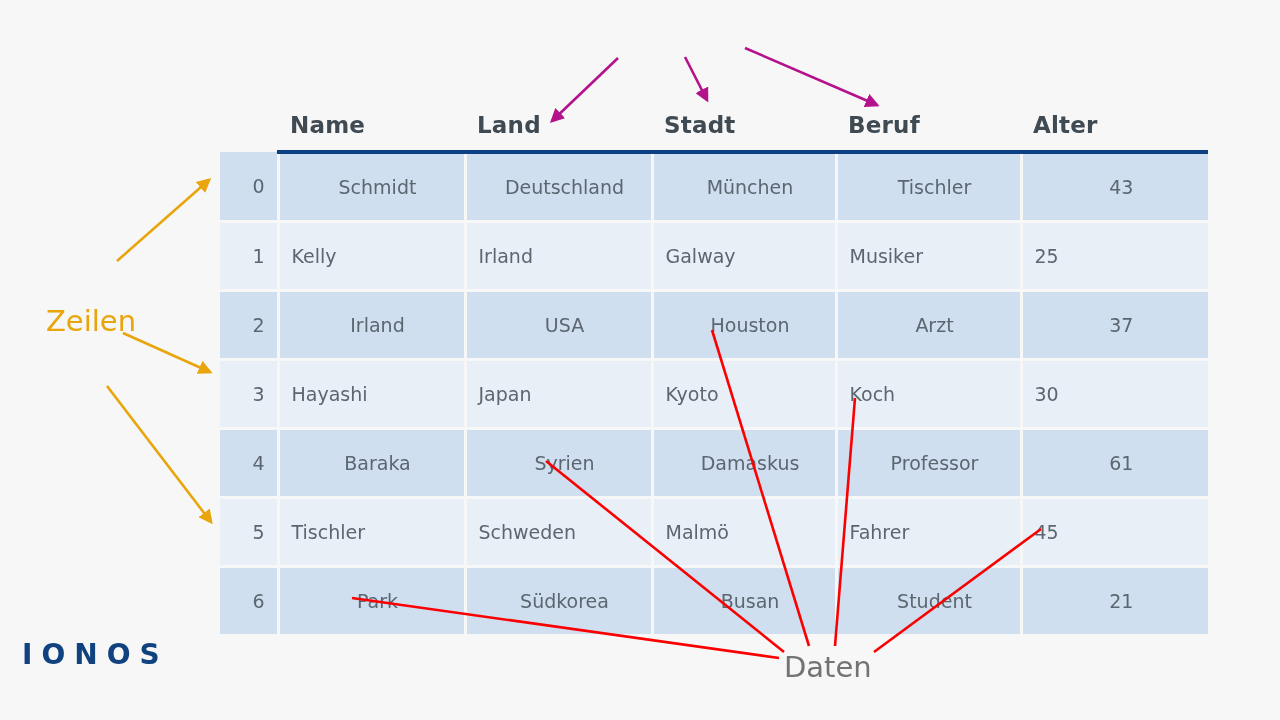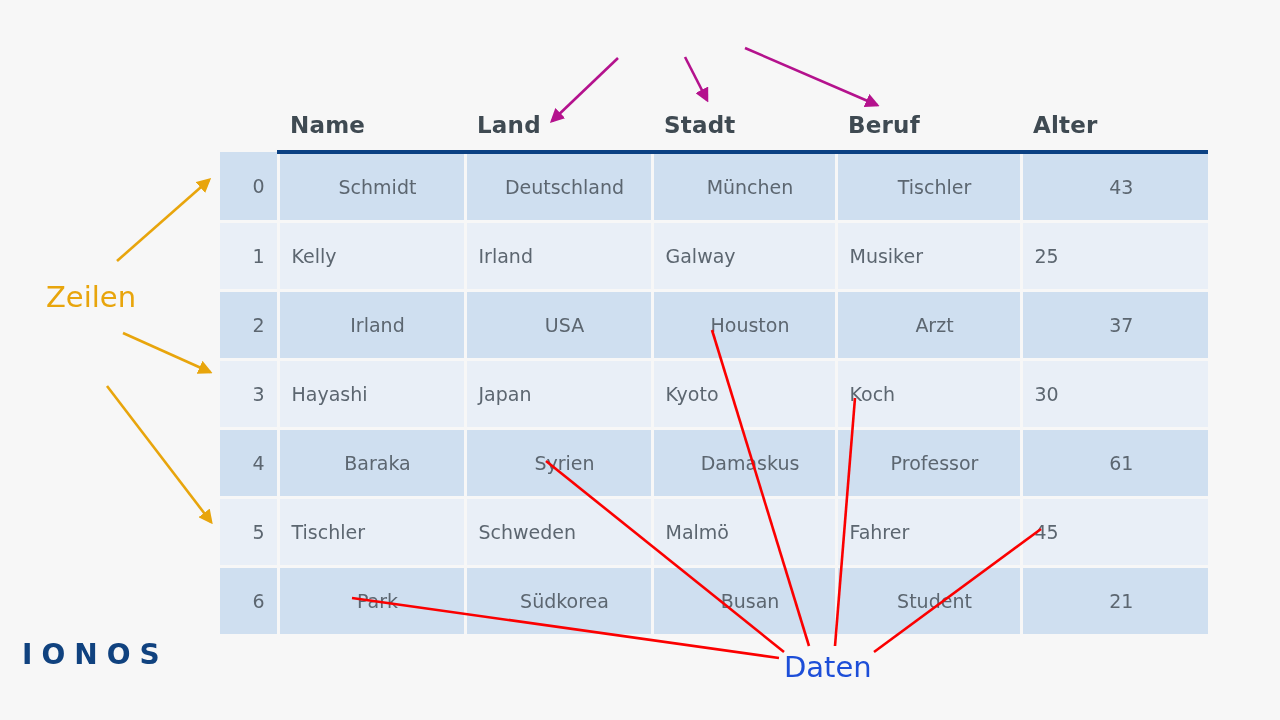--- a/index.html
+++ b/index.html
@@ -94,22 +94,22 @@
   
   .anno-label {
     position: absolute;
     font-family: "DejaVu Sans", sans-serif;
     font-size: 29px;
     font-weight: normal;
     white-space: nowrap;
     z-index: 6;
   }
   #label-spalten { left: 625px; top: 18px; color: #b4128d; }
-  #label-zeilen  { left: 46px;  top: 280px; color: #e8a50c; }
-  #label-daten   { left: 784px; top: 650px; color: #1d4ed8; }
+  #label-zeilen  { left: 46px;  top: 304px; color: #e8a50c; }
+  #label-daten   { left: 784px; top: 650px; color: #737373; }
 
   
   #logo {
     position: absolute;
     left: 22px;
     top: 641px;
     z-index: 6;
     font-family: "DejaVu Sans", sans-serif;
     font-weight: bold;
     font-size: 28px;

